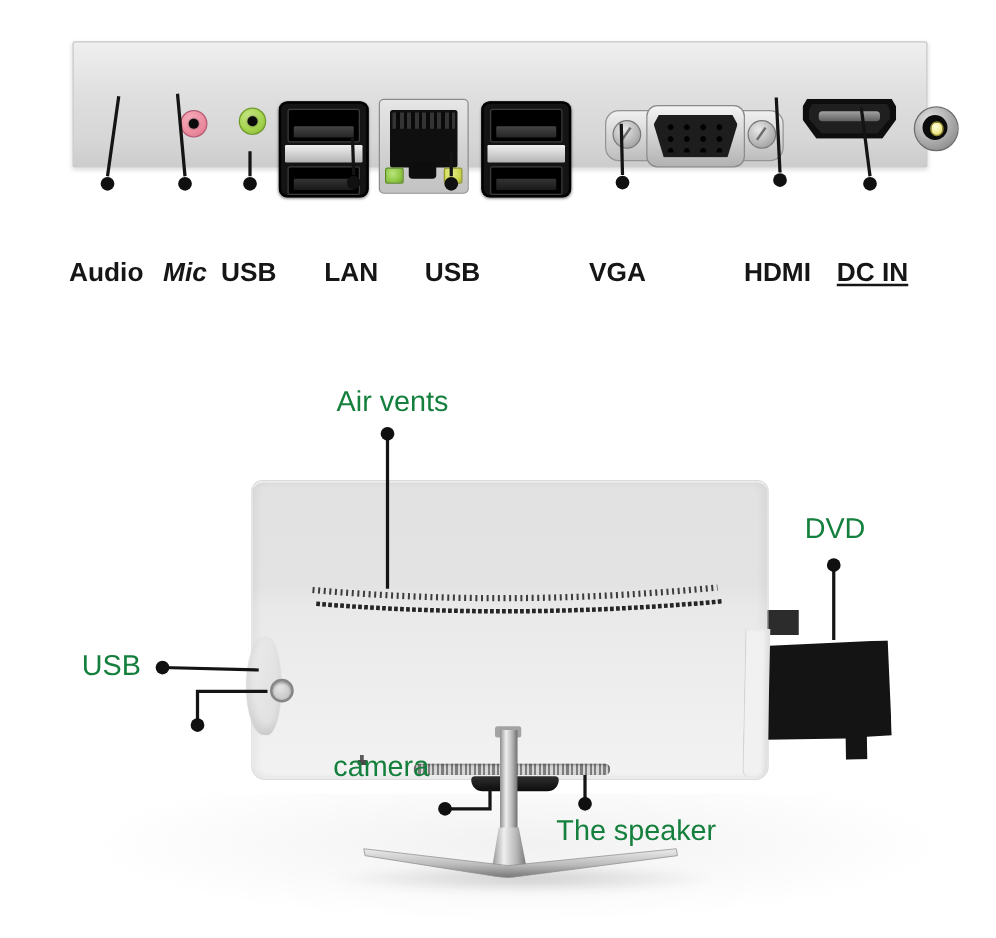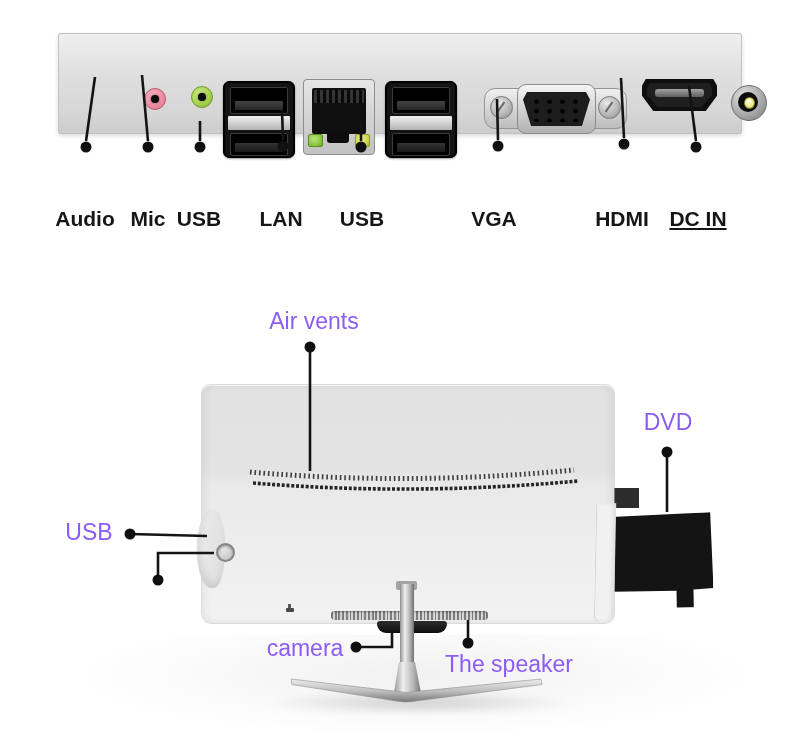--- a/index.html
+++ b/index.html
@@ -60,21 +60,21 @@
   .dcin{position:absolute;left:672px;top:51px;width:34px;height:34px;border-radius:50%;
     background:radial-gradient(circle at 35% 30%,#e3e3e3,#a9a9a9 55%,#7c7c7c);border:1px solid #6d6d6d;}
   .dcin-inner{position:absolute;left:6px;top:6px;width:20px;height:20px;border-radius:50%;background:#0c0c0c;}
   .dcin-pin{position:absolute;left:12px;top:11px;width:9px;height:10px;border-radius:50%;
     background:radial-gradient(circle at 40% 35%,#fffde0,#efe98f 60%,#bdb23f);border:1px solid #8f882f;}
 
   
   .port-label{position:absolute;top:162px;transform:translateX(-50%);
     font-size:21px;font-weight:700;color:#161616;white-space:nowrap;margin-top:45px;}
   .callout-label{position:absolute;transform:translateX(-50%);
-    font-size:23px;font-weight:400;color:#8b5cf6;white-space:nowrap;}
+    font-size:23px;font-weight:400;color:#15803d;white-space:nowrap;}
 
   
   .monitor-body{position:absolute;left:202px;top:385px;width:412px;height:238px;
     background:linear-gradient(180deg,#e2e2e2 0%,#e3e3e3 35%,#e9e9e9 42%,#efefef 78%,#f2f2f2 100%);
     border-radius:8px 8px 10px 10px;
     box-shadow:inset 0 1px 0 rgba(255,255,255,.75),inset -4px 0 8px rgba(0,0,0,.05),inset 4px 0 6px rgba(0,0,0,.04),0 0 0 1px rgba(190,190,190,.55);}
   .side-bulge{position:absolute;left:197px;top:510px;width:28px;height:78px;
     background:linear-gradient(100deg,#ededed,#dddddd);
     border-radius:50% 40% 40% 50%/50% 50% 50% 50%;
     box-shadow:inset 2px -5px 7px rgba(0,0,0,.10),0 0 1px #cfcfcf;}
@@ -159,21 +159,21 @@
       <div class="hdmi-slot"></div>
     </div>
 
     <div class="dcin">
       <div class="dcin-inner"></div>
       <div class="dcin-pin"></div>
     </div>
   </div>
 
   <div class="port-label" style="left:85px;">Audio</div>
-  <div class="port-label" style="left:148px;">Mic</div>
+  <div class="port-label" style="left:148px;font-style:italic;">Mic</div>
   <div class="port-label" style="left:199px;">USB</div>
   <div class="port-label" style="left:281px;">LAN</div>
   <div class="port-label" style="left:362px;">USB</div>
   <div class="port-label" style="left:494px;">VGA</div>
   <div class="port-label" style="left:622px;">HDMI</div>
   <div class="port-label" style="left:698px;text-decoration:underline;">DC IN</div>
 
   <div class="floor"></div>
   <div class="floor-shadow"></div>
 
@@ -241,16 +241,16 @@
       <circle cx="356" cy="647" r="5.5"></circle>
       <circle cx="468" cy="643" r="5.5"></circle>
     </g>
     <path d="M250,472 Q410,486 574,470" stroke="#3c3c3c" stroke-width="5" stroke-dasharray="1.6 2.9" fill="none"></path>
     <path d="M253,483 Q413,496 578,481" stroke="#252525" stroke-width="3.6" stroke-dasharray="3 1.8" fill="none"></path>
   </svg>
 
   <div class="callout-label" style="left:314px;top:308px;">Air vents</div>
   <div class="callout-label" style="left:668px;top:409px;">DVD</div>
   <div class="callout-label" style="left:89px;top:519px;">USB</div>
-  <div class="callout-label" style="left:305px;top:635px;">camera</div>
+  <div class="callout-label" style="left:305px;top:600px;">camera</div>
   <div class="callout-label" style="left:509px;top:651px;">The speaker</div>
 
 </div>
 
 </body></html>

